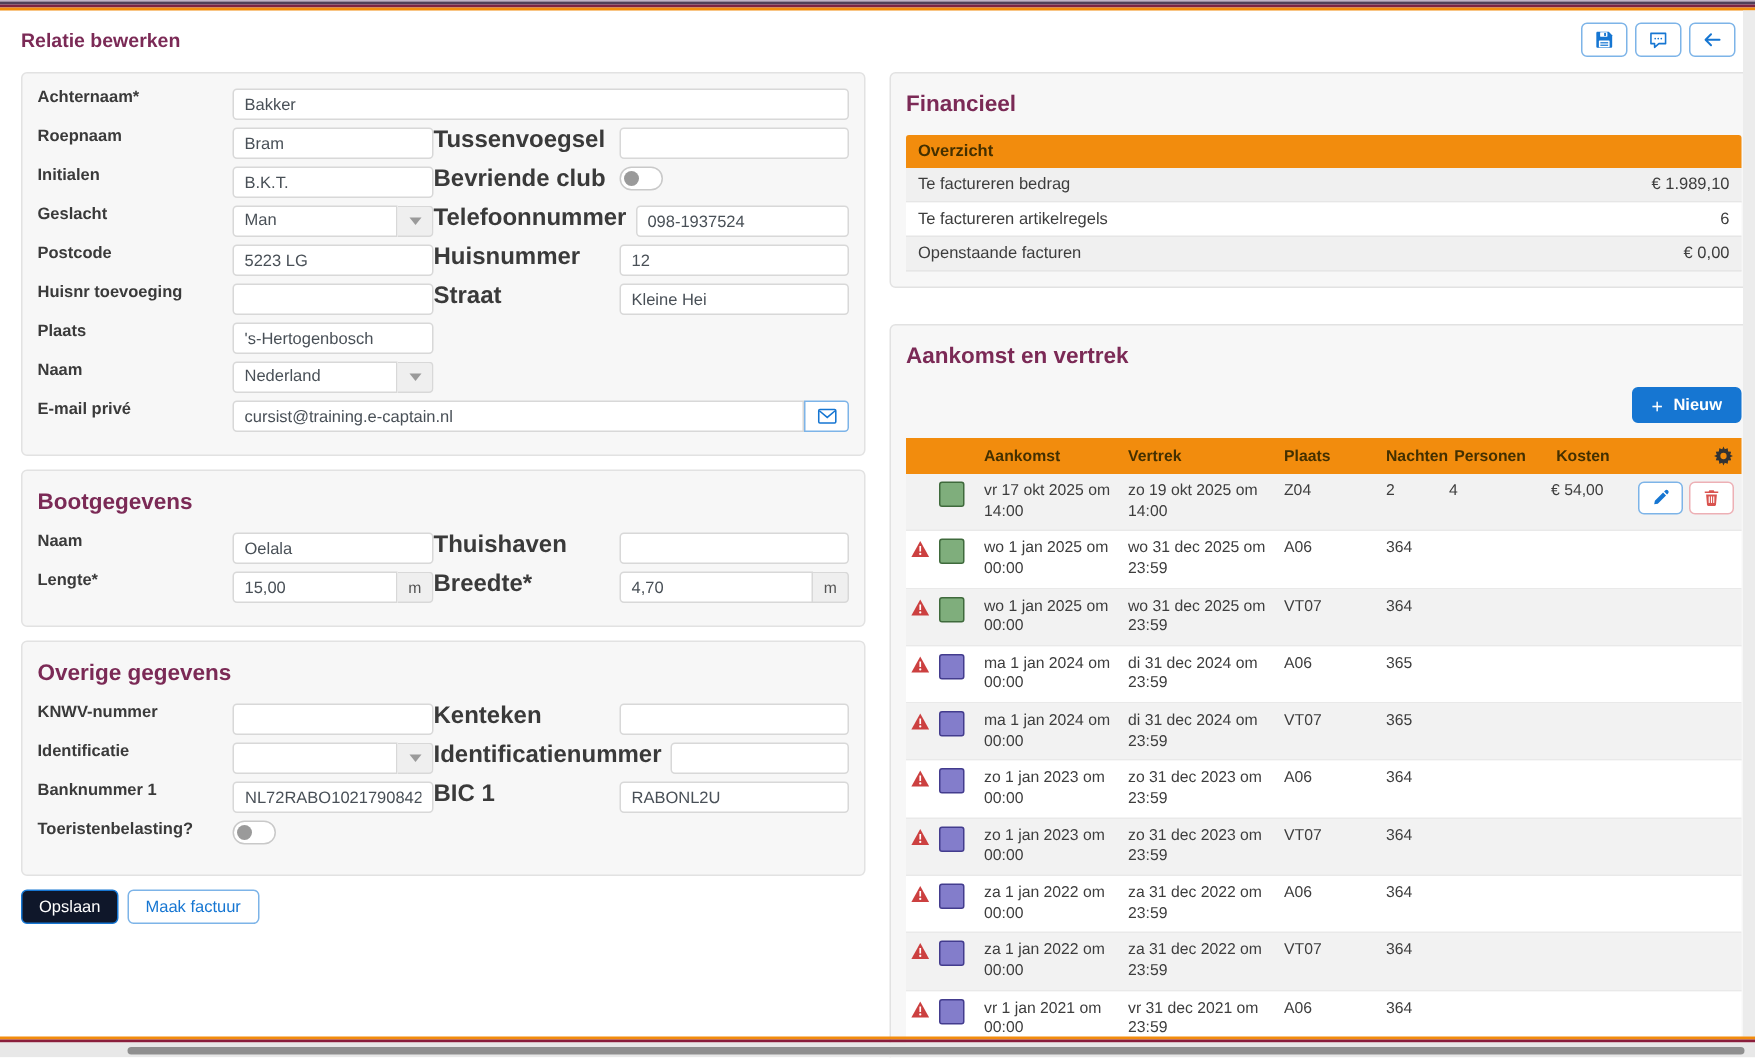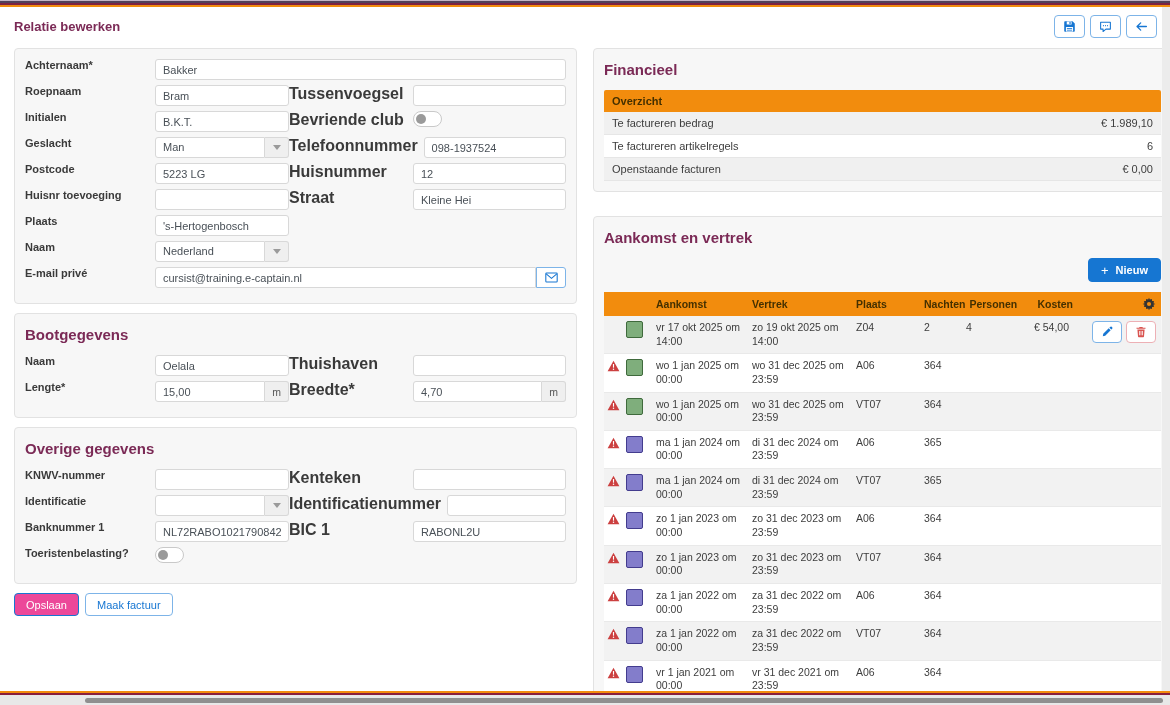--- a/index.html
+++ b/index.html
@@ -41,21 +41,21 @@
   .igroup .inp { border-radius:3px 0 0 3px; flex:1; }
   .addon { flex:0 0 24px; height:21px; border:1px solid #d8d8d8; border-left:none; border-radius:0 3px 3px 0; background:#efefef; display:flex; align-items:center; justify-content:center; font-size:10.5px; color:#555; }
   .caret { width:0; height:0; border-left:4px solid transparent; border-right:4px solid transparent; border-top:5px solid #9a9a9a; }
   .sel .caret { position:absolute; right:8px; top:8px; }
   .mail-btn { flex:0 0 30px; height:21px; border:1px solid #7db4e8; background:#fff; border-radius:0 3px 3px 0; display:flex; align-items:center; justify-content:center; cursor:pointer; padding:0; }
   .toggle { display:inline-block; width:29px; height:16px; border:1px solid #c9c9c9; border-radius:9px; background:#fff; position:relative; cursor:pointer; }
   .toggle::before { content:""; position:absolute; left:2px; top:2px; width:10px; height:10px; border-radius:50%; background:#9a9a9a; }
 
   .form-actions { display:flex; gap:6px; margin-top:0px; }
   .btn { height:23px; border-radius:4px; font-family:"Liberation Sans",sans-serif; font-size:11px; padding:0 11px; cursor:pointer; }
-  .btn.primary { background:#ec4899; border:1px solid #1676d2; color:#fff; }
+  .btn.primary { background:#0f172a; border:1px solid #1676d2; color:#fff; }
   .btn.outline { background:#fff; border:1px solid #7db4e8; color:#1676d2; }
 
   
   .fin-card { margin-bottom:24px; }
   .fin-head { background:#f28c0d; color:#443000; font-size:11px; font-weight:bold; padding:5px 8px; border-radius:2px 2px 0 0; }
   .fin-row { display:flex; justify-content:space-between; font-size:11px; color:#3d3d3d; padding:5px 8px; border-bottom:1px solid #e6e6e6; }
   .fin-row:nth-of-type(odd) { background:#f0f0f0; }
   .fin-row:nth-of-type(even) { background:#ffffff; }
 
   

